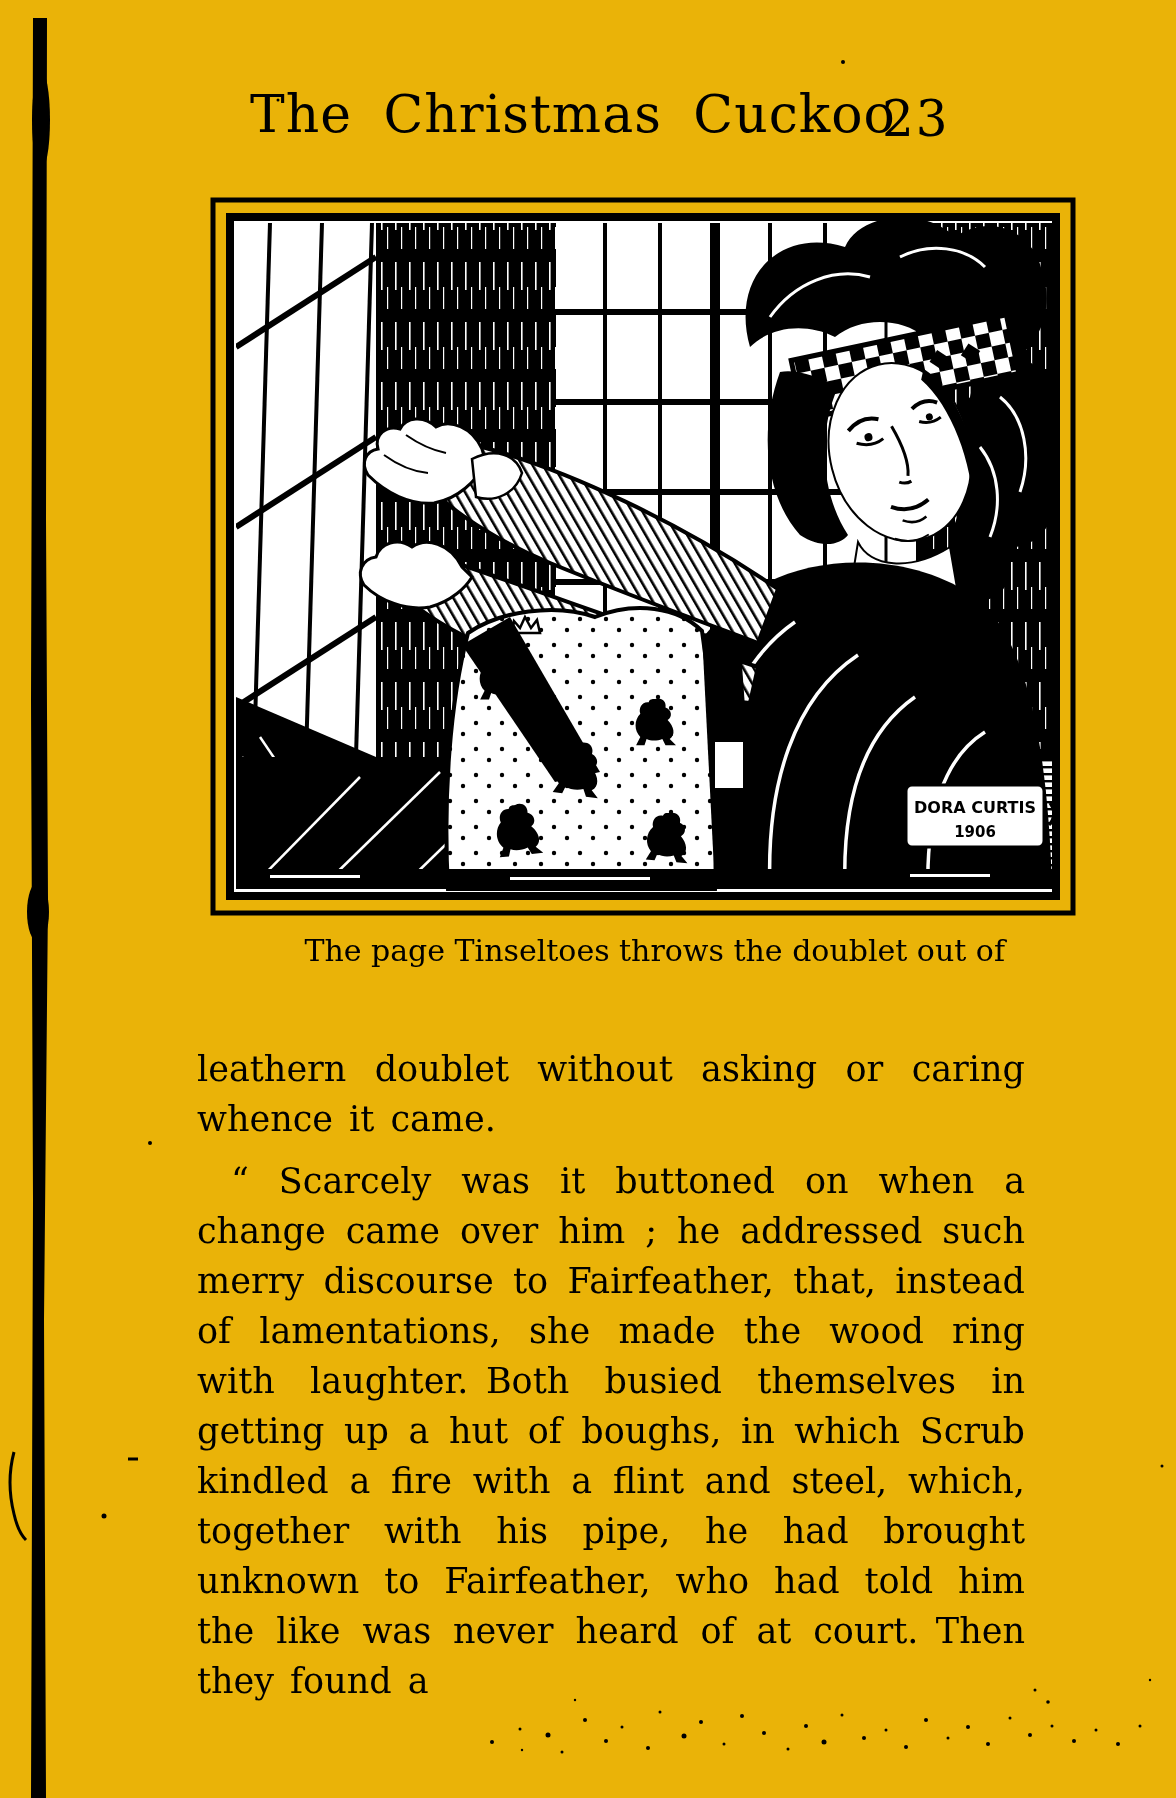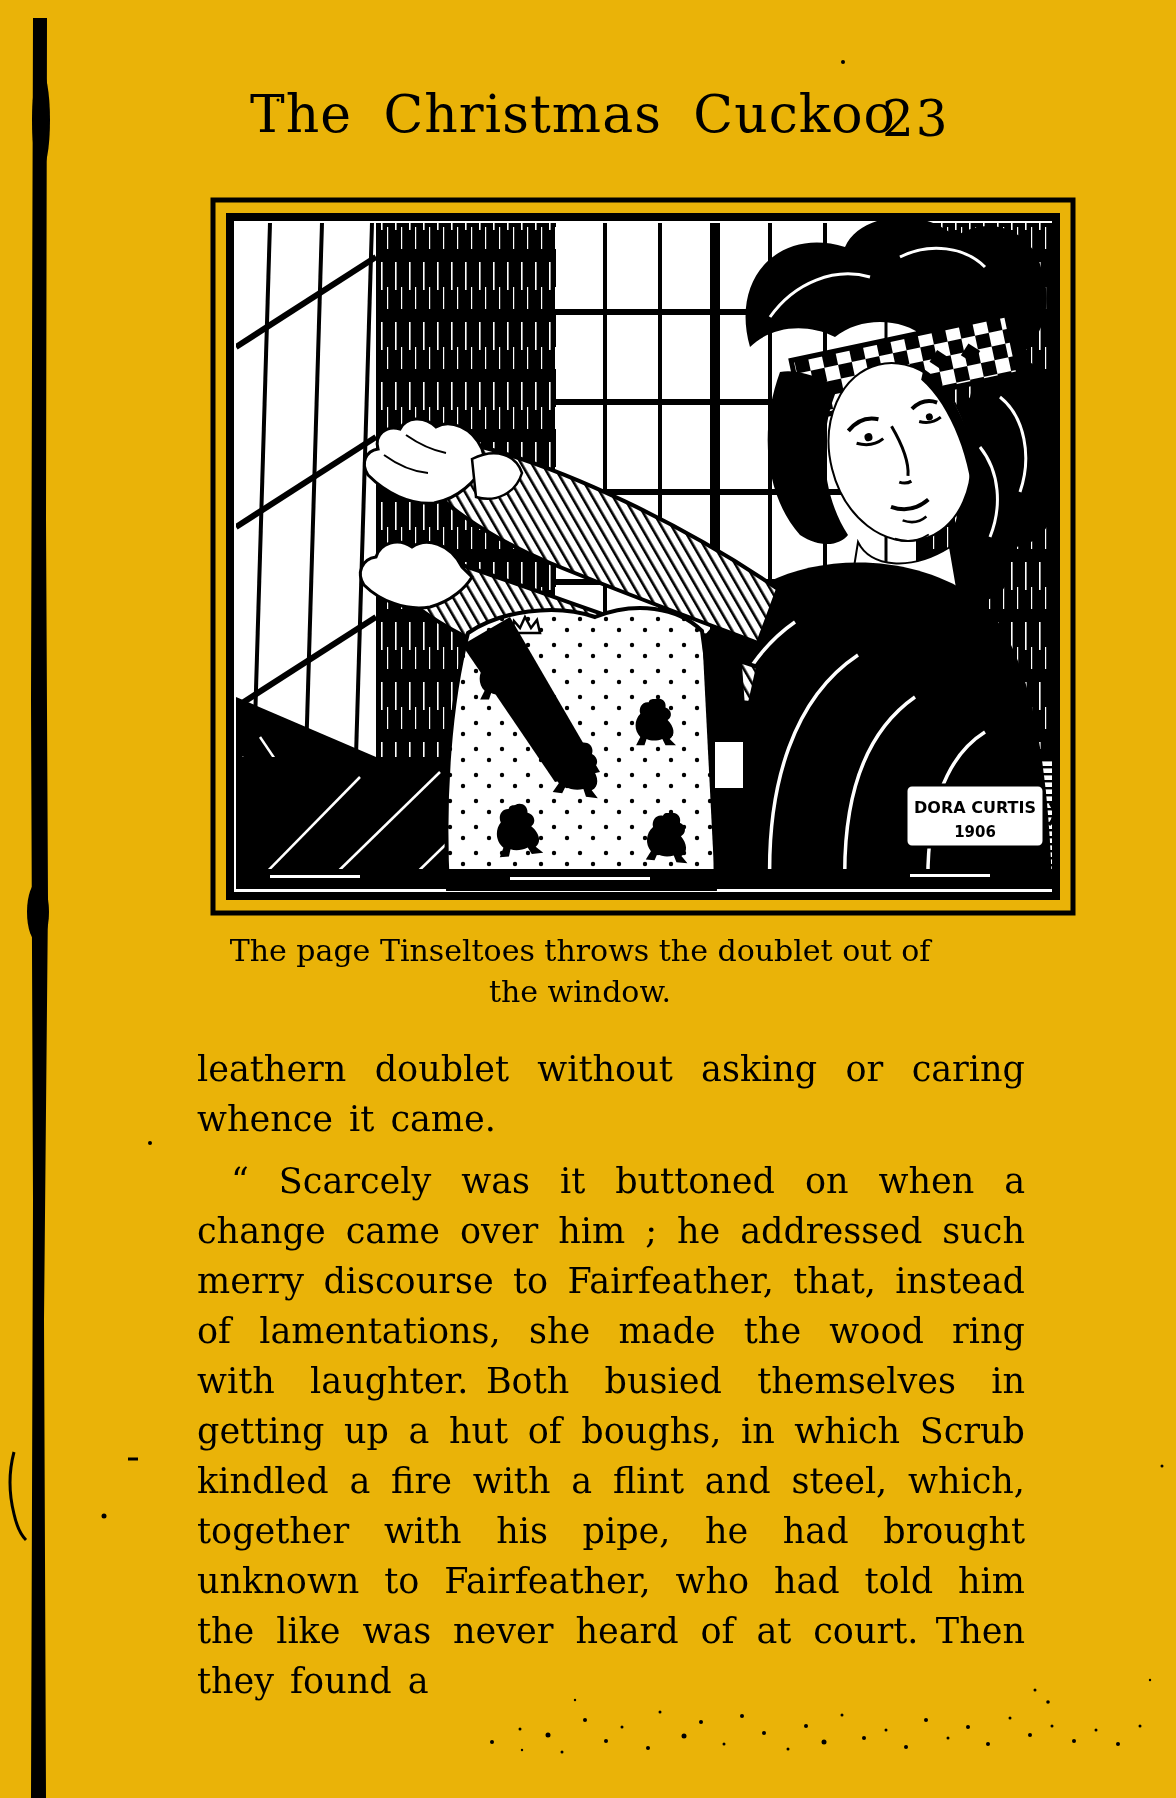--- a/index.html
+++ b/index.html
@@ -19,21 +19,21 @@
   .page-number{
     position:absolute;top:92px;left:882px;
     font-size:50px;line-height:54px;letter-spacing:2px;
   }
   .illustration{
     position:absolute;top:197px;left:210px;width:866px;height:719px;margin:0;text-align:center;
   }
   .illustration svg{display:block;width:866px;height:719px;}
   .caption{
     position:absolute;top:930px;left:155px;width:850px;
-    font-size:30px;line-height:41px;text-align:center;
+    font-size:30px;line-height:41px;text-align:right;
   }
   .body-text{
     position:absolute;top:1032px;left:185px;width:852px;
     font-size:35px;line-height:50px;text-align:justify;
     word-spacing:0.14em;
   }
   .body-text p{margin:12px;}
   .body-text p.indent{text-indent:34px;}
   .overlay{
     position:absolute;top:0;left:0;width:1176px;height:1798px;
@@ -247,21 +247,20 @@
         <rect x="700" y="677" width="80" height="3" fill="#fff"></rect>
       </g>
 
       <rect x="3" y="3" width="860" height="713" fill="none" stroke="#000" stroke-width="5"></rect>
       <rect x="20" y="20" width="826" height="679" fill="none" stroke="#000" stroke-width="8"></rect>
     </svg>
   </figure>
 
   <div class="caption">
     <div>The page Tinseltoes throws the doublet out of</div>
-    <div>the window.</div>
   </div>
 
   <div class="body-text">
     <p>leathern doublet without asking or caring whence it came.</p>
     <p class="indent">“ Scarcely was it buttoned on when a change came over him ; he addressed such merry discourse to Fairfeather, that, instead of lamentations, she made the wood ring with laughter. Both busied themselves in getting up a hut of boughs, in which Scrub kindled a fire with a flint and steel, which, together with his pipe, he had brought unknown to Fairfeather, who had told him the like was never heard of at court. Then they found a</p>
   </div>
 
   <svg class="overlay" viewBox="0 0 1176 1798" xmlns="http://www.w3.org/2000/svg">
     <g fill="#000">
       <polygon points="33,18 47,18 46,520 48,900 44,1320 46,1798 31,1798 33,1200 31,700"></polygon>

